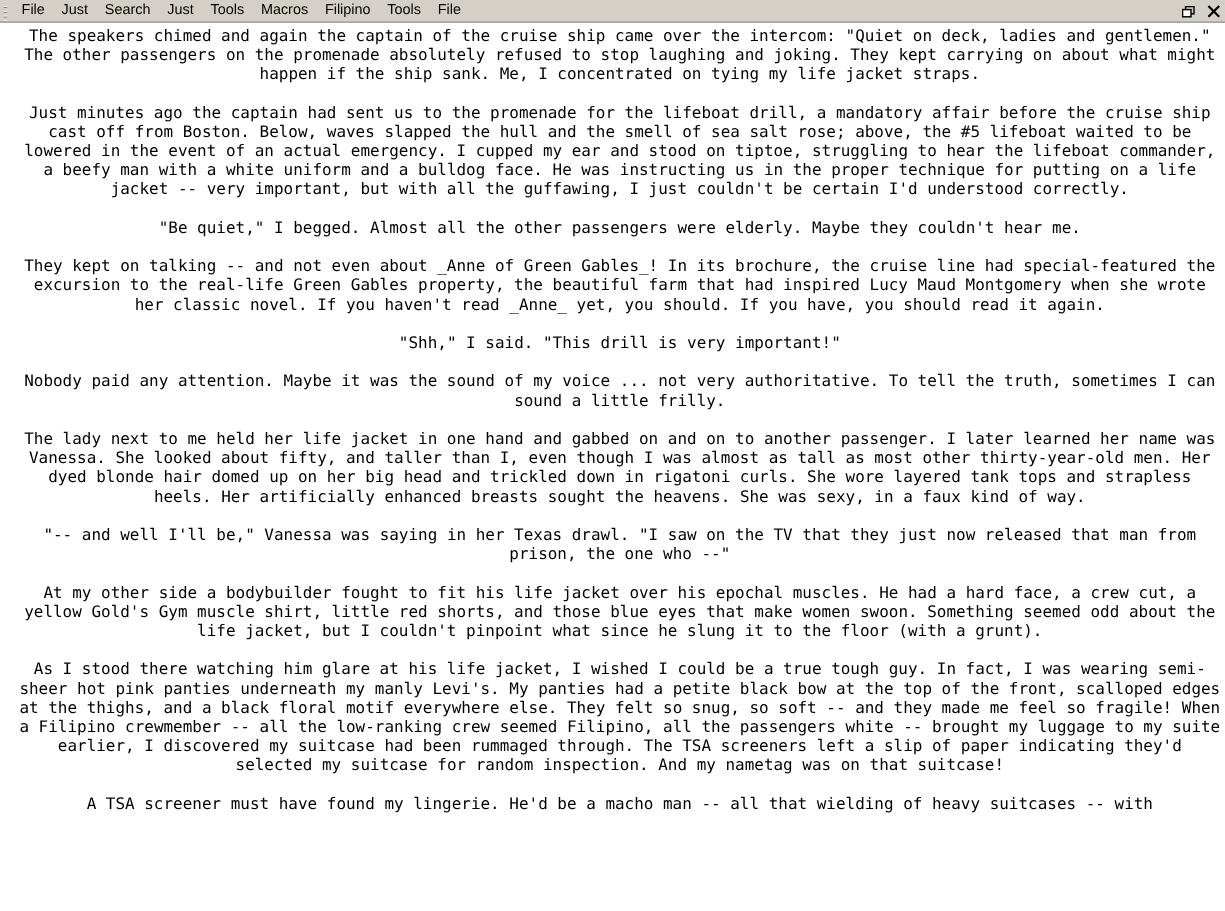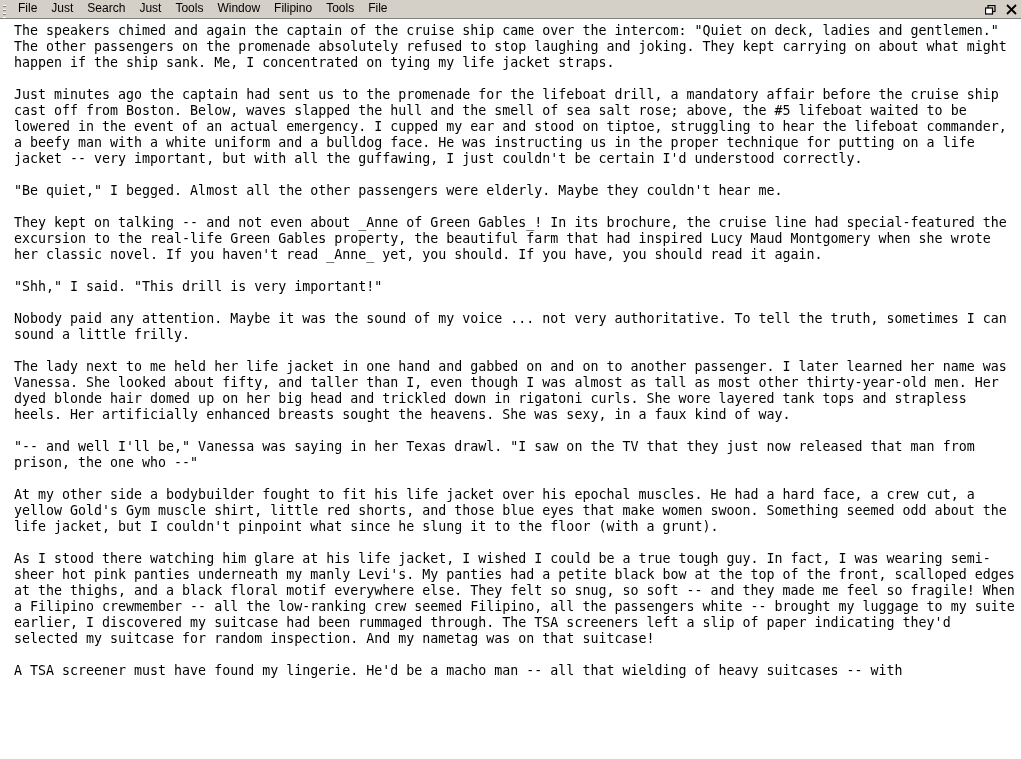--- a/index.html
+++ b/index.html
@@ -85,35 +85,36 @@
     color: #000000;
     white-space: pre-wrap;
     word-break: normal;
     padding: 0 2px 0 14px;
     letter-spacing: 0px;
     margin: 0;
   }
   .para {
     margin: 0;
     white-space: pre-wrap;
+    text-align: center;
   }
   .blank { height: 16px; }
 </style>
 </head>
 <body>
 
 <div id="menubar">
   <div id="menu-grip"></div>
 
   <div class="menu-item">File</div>
   <div class="menu-item">Just</div>
   <div class="menu-item">Search</div>
   <div class="menu-item">Just</div>
   <div class="menu-item">Tools</div>
-  <div class="menu-item">Window</div>
+  <div class="menu-item">Macros</div>
   <div class="menu-item">Filipino</div>
   <div class="menu-item">Tools</div>
   <div class="menu-item">File</div>
 
   <div id="win-controls">
     <div class="win-btn">
       <svg width="11" height="10" viewBox="0 0 11 10">
         <rect x="3" y="0.5" width="7" height="6" fill="none" stroke="#000" stroke-width="1.2"></rect>
         <rect x="0.5" y="3" width="7" height="6" fill="#fff" stroke="#000" stroke-width="1.2"></rect>
       </svg>

